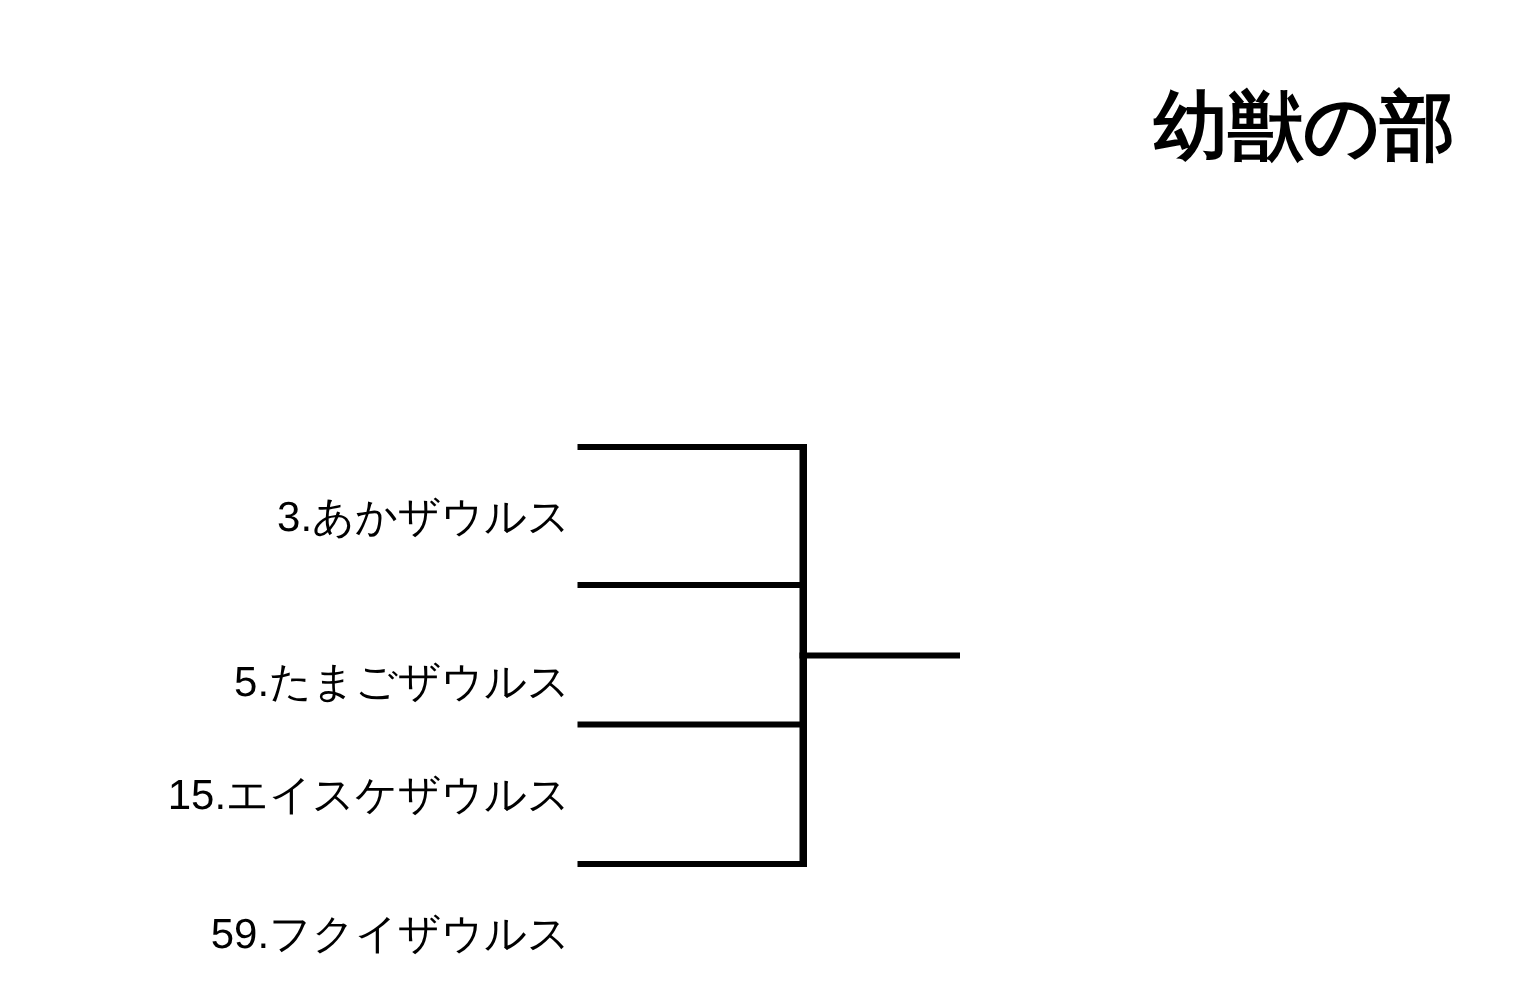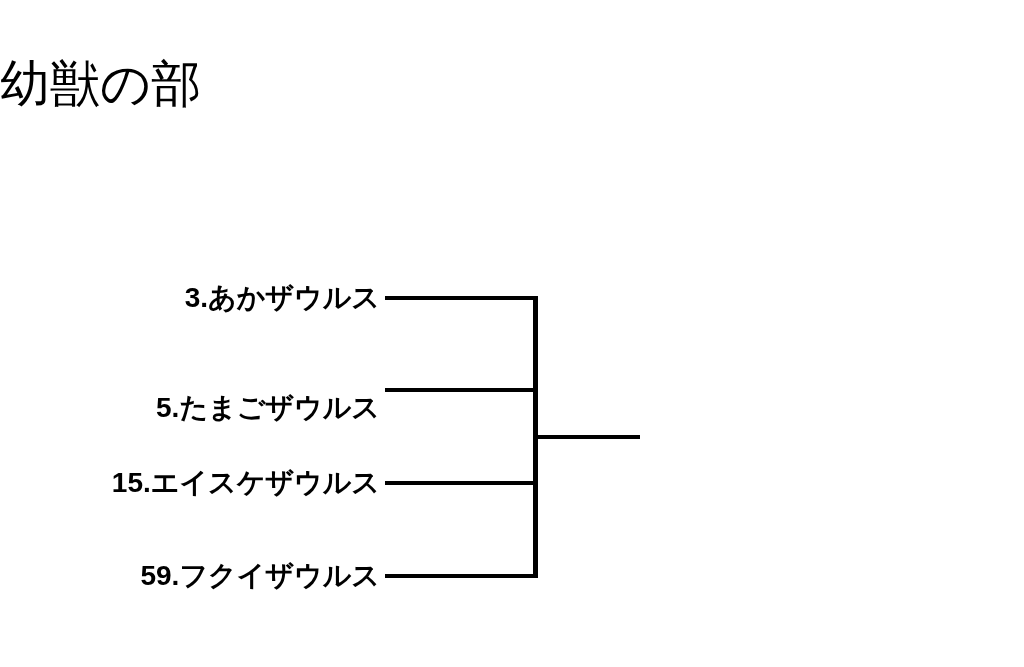--- a/index.html
+++ b/index.html
@@ -15,40 +15,41 @@
     overflow: hidden;
     color: #000000;
   }
   .page {
     position: absolute;
     inset: 0;
   }
   .title {
     position: absolute;
     top: 54px;
-    left: 0;
+    left: 12px;
     width: 958px;
     margin: 0;
-    text-align: left;
+    text-align: right;
     font-size: 50px;
     line-height: 1.2;
-    font-weight: normal;
+    font-weight: bold;
     color: var(--text-color, #000000);
     white-space: nowrap;
   }
   .entry-label {
     position: absolute;
     right: 644px;
     width: 360px;
     text-align: right;
     font-size: 28px;
     line-height: 36px;
-    font-weight: bold;
+    font-weight: normal;
     color: var(--text-color, #000000);
     white-space: nowrap;
+    margin-top: 47px;
   }
   .label-0 { top: 280px; }
   .label-1 { top: 390px; }
   .label-2 { top: 465px; text-align: right; }
   .label-3 { top: 558px; }
   .hline {
     position: absolute;
     left: 385px;
     width: 153px;
     height: 4px;

